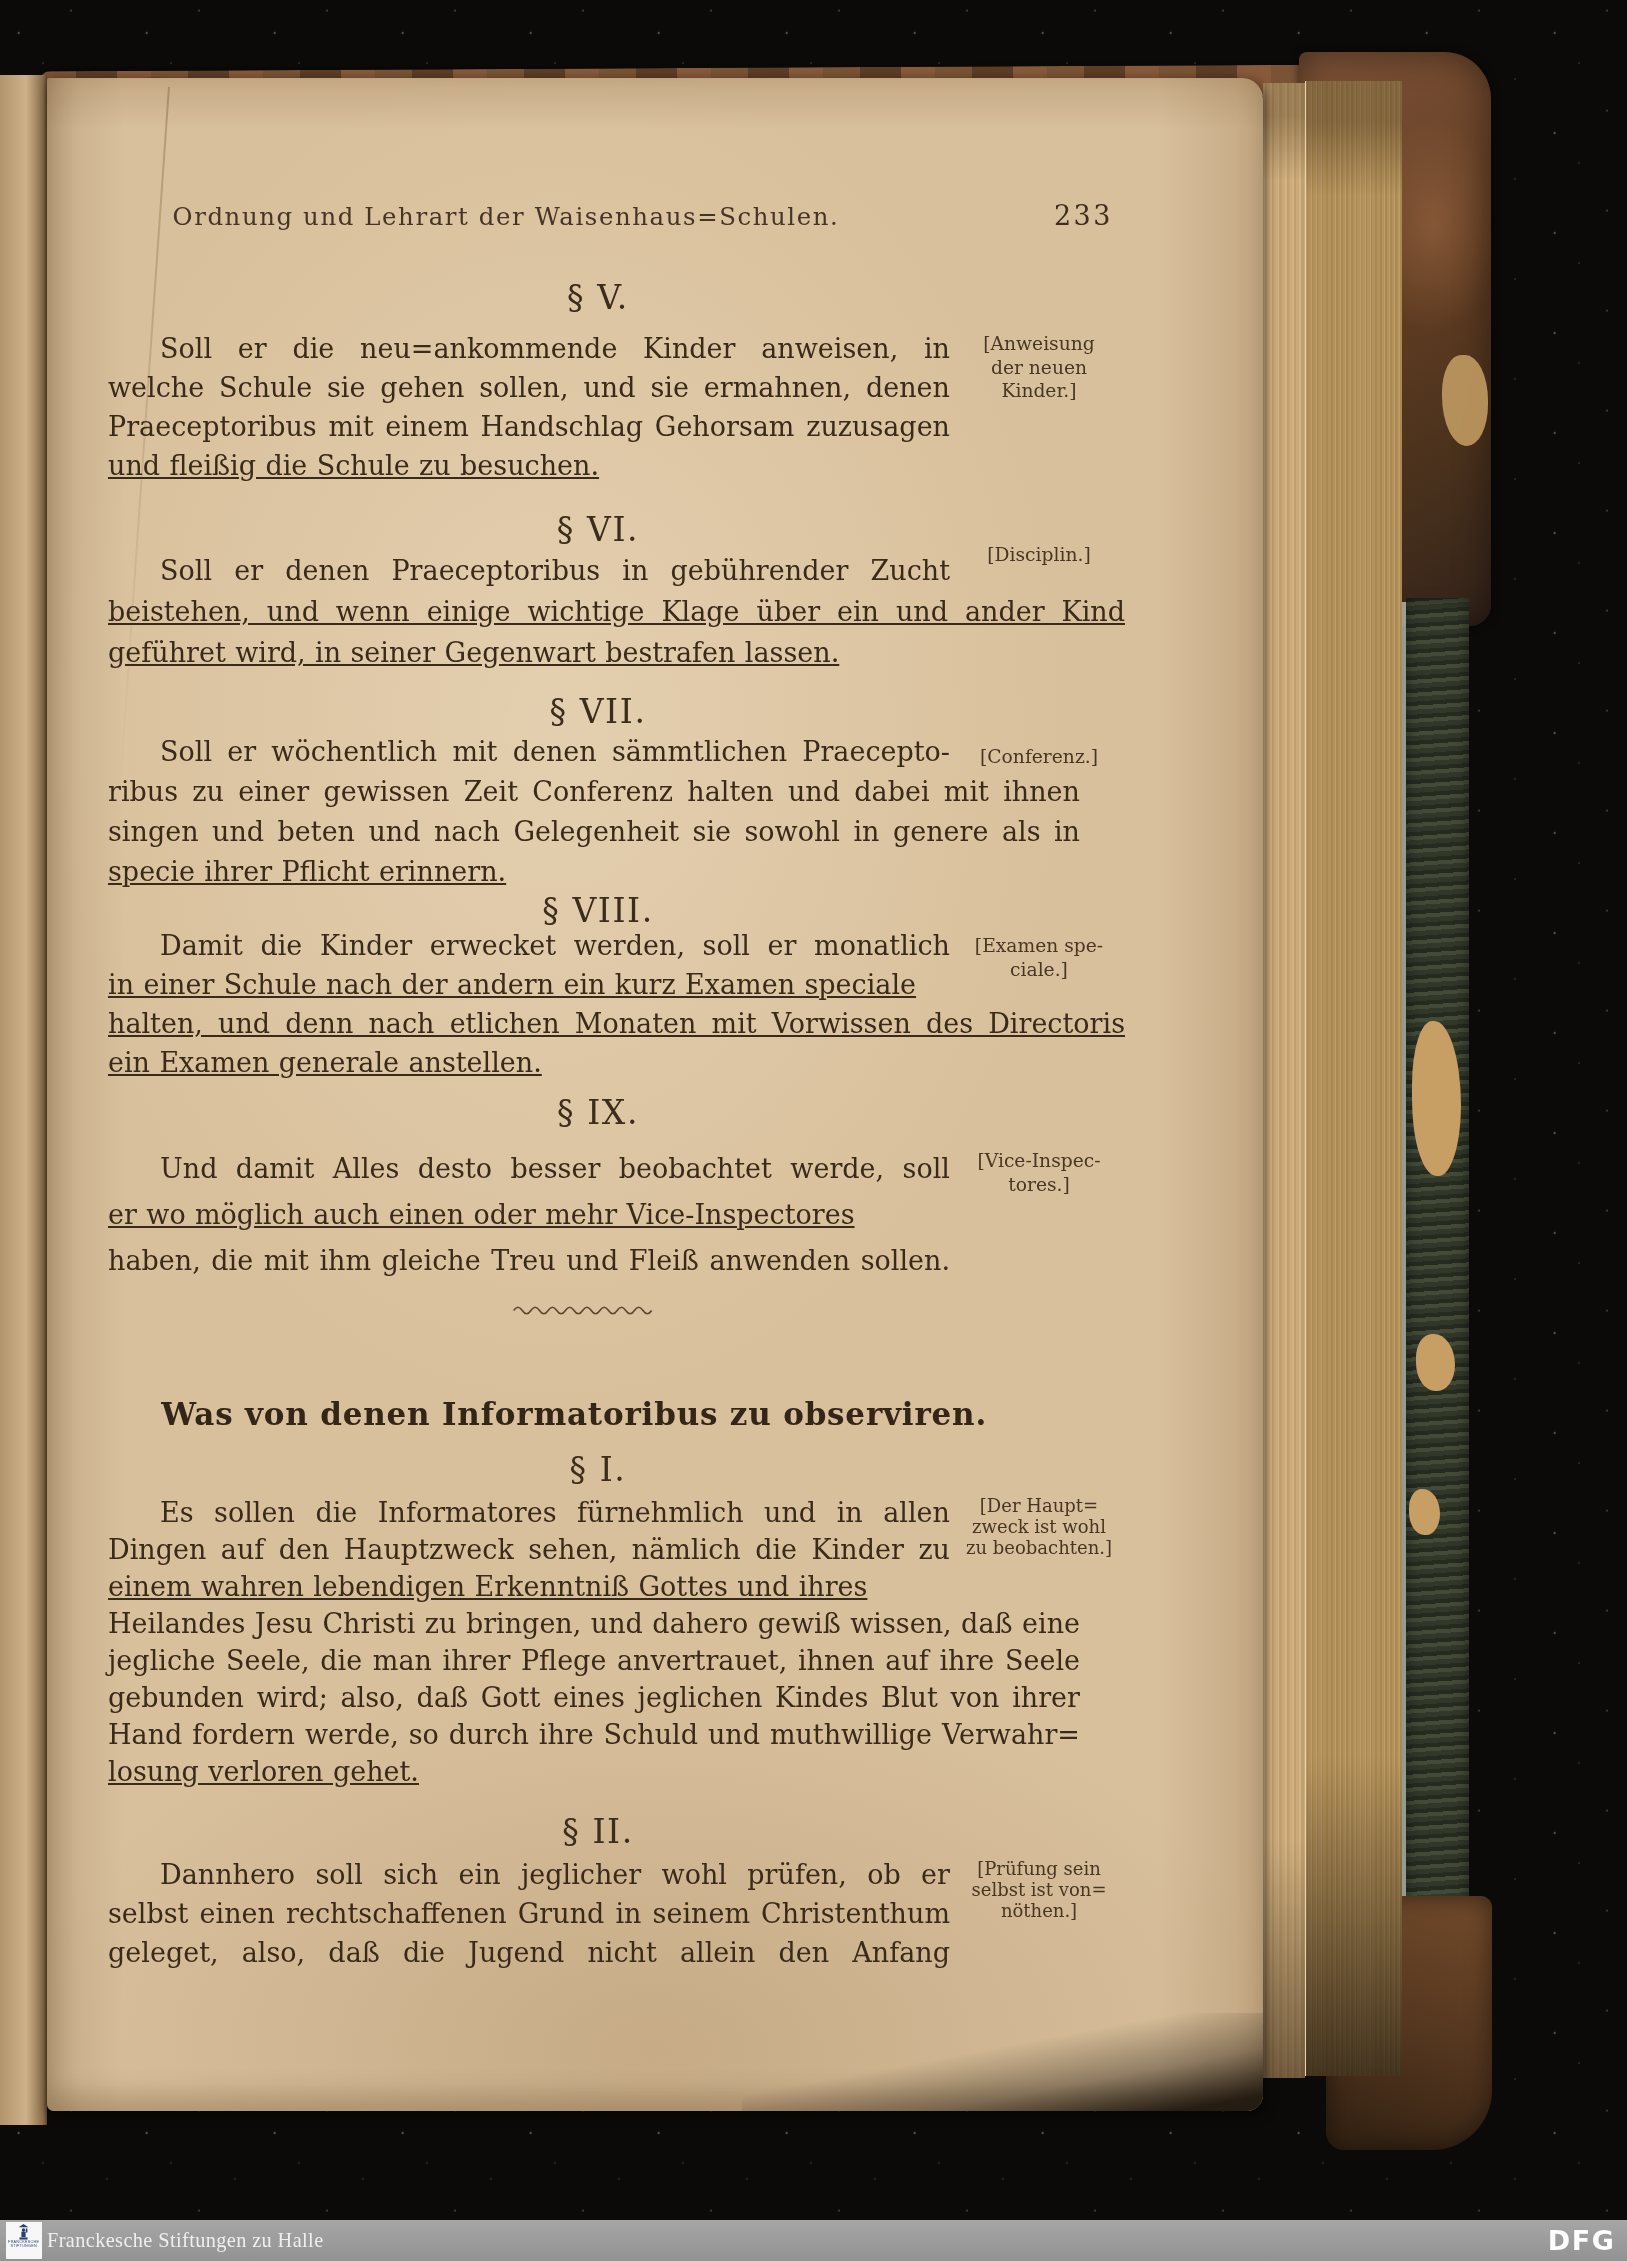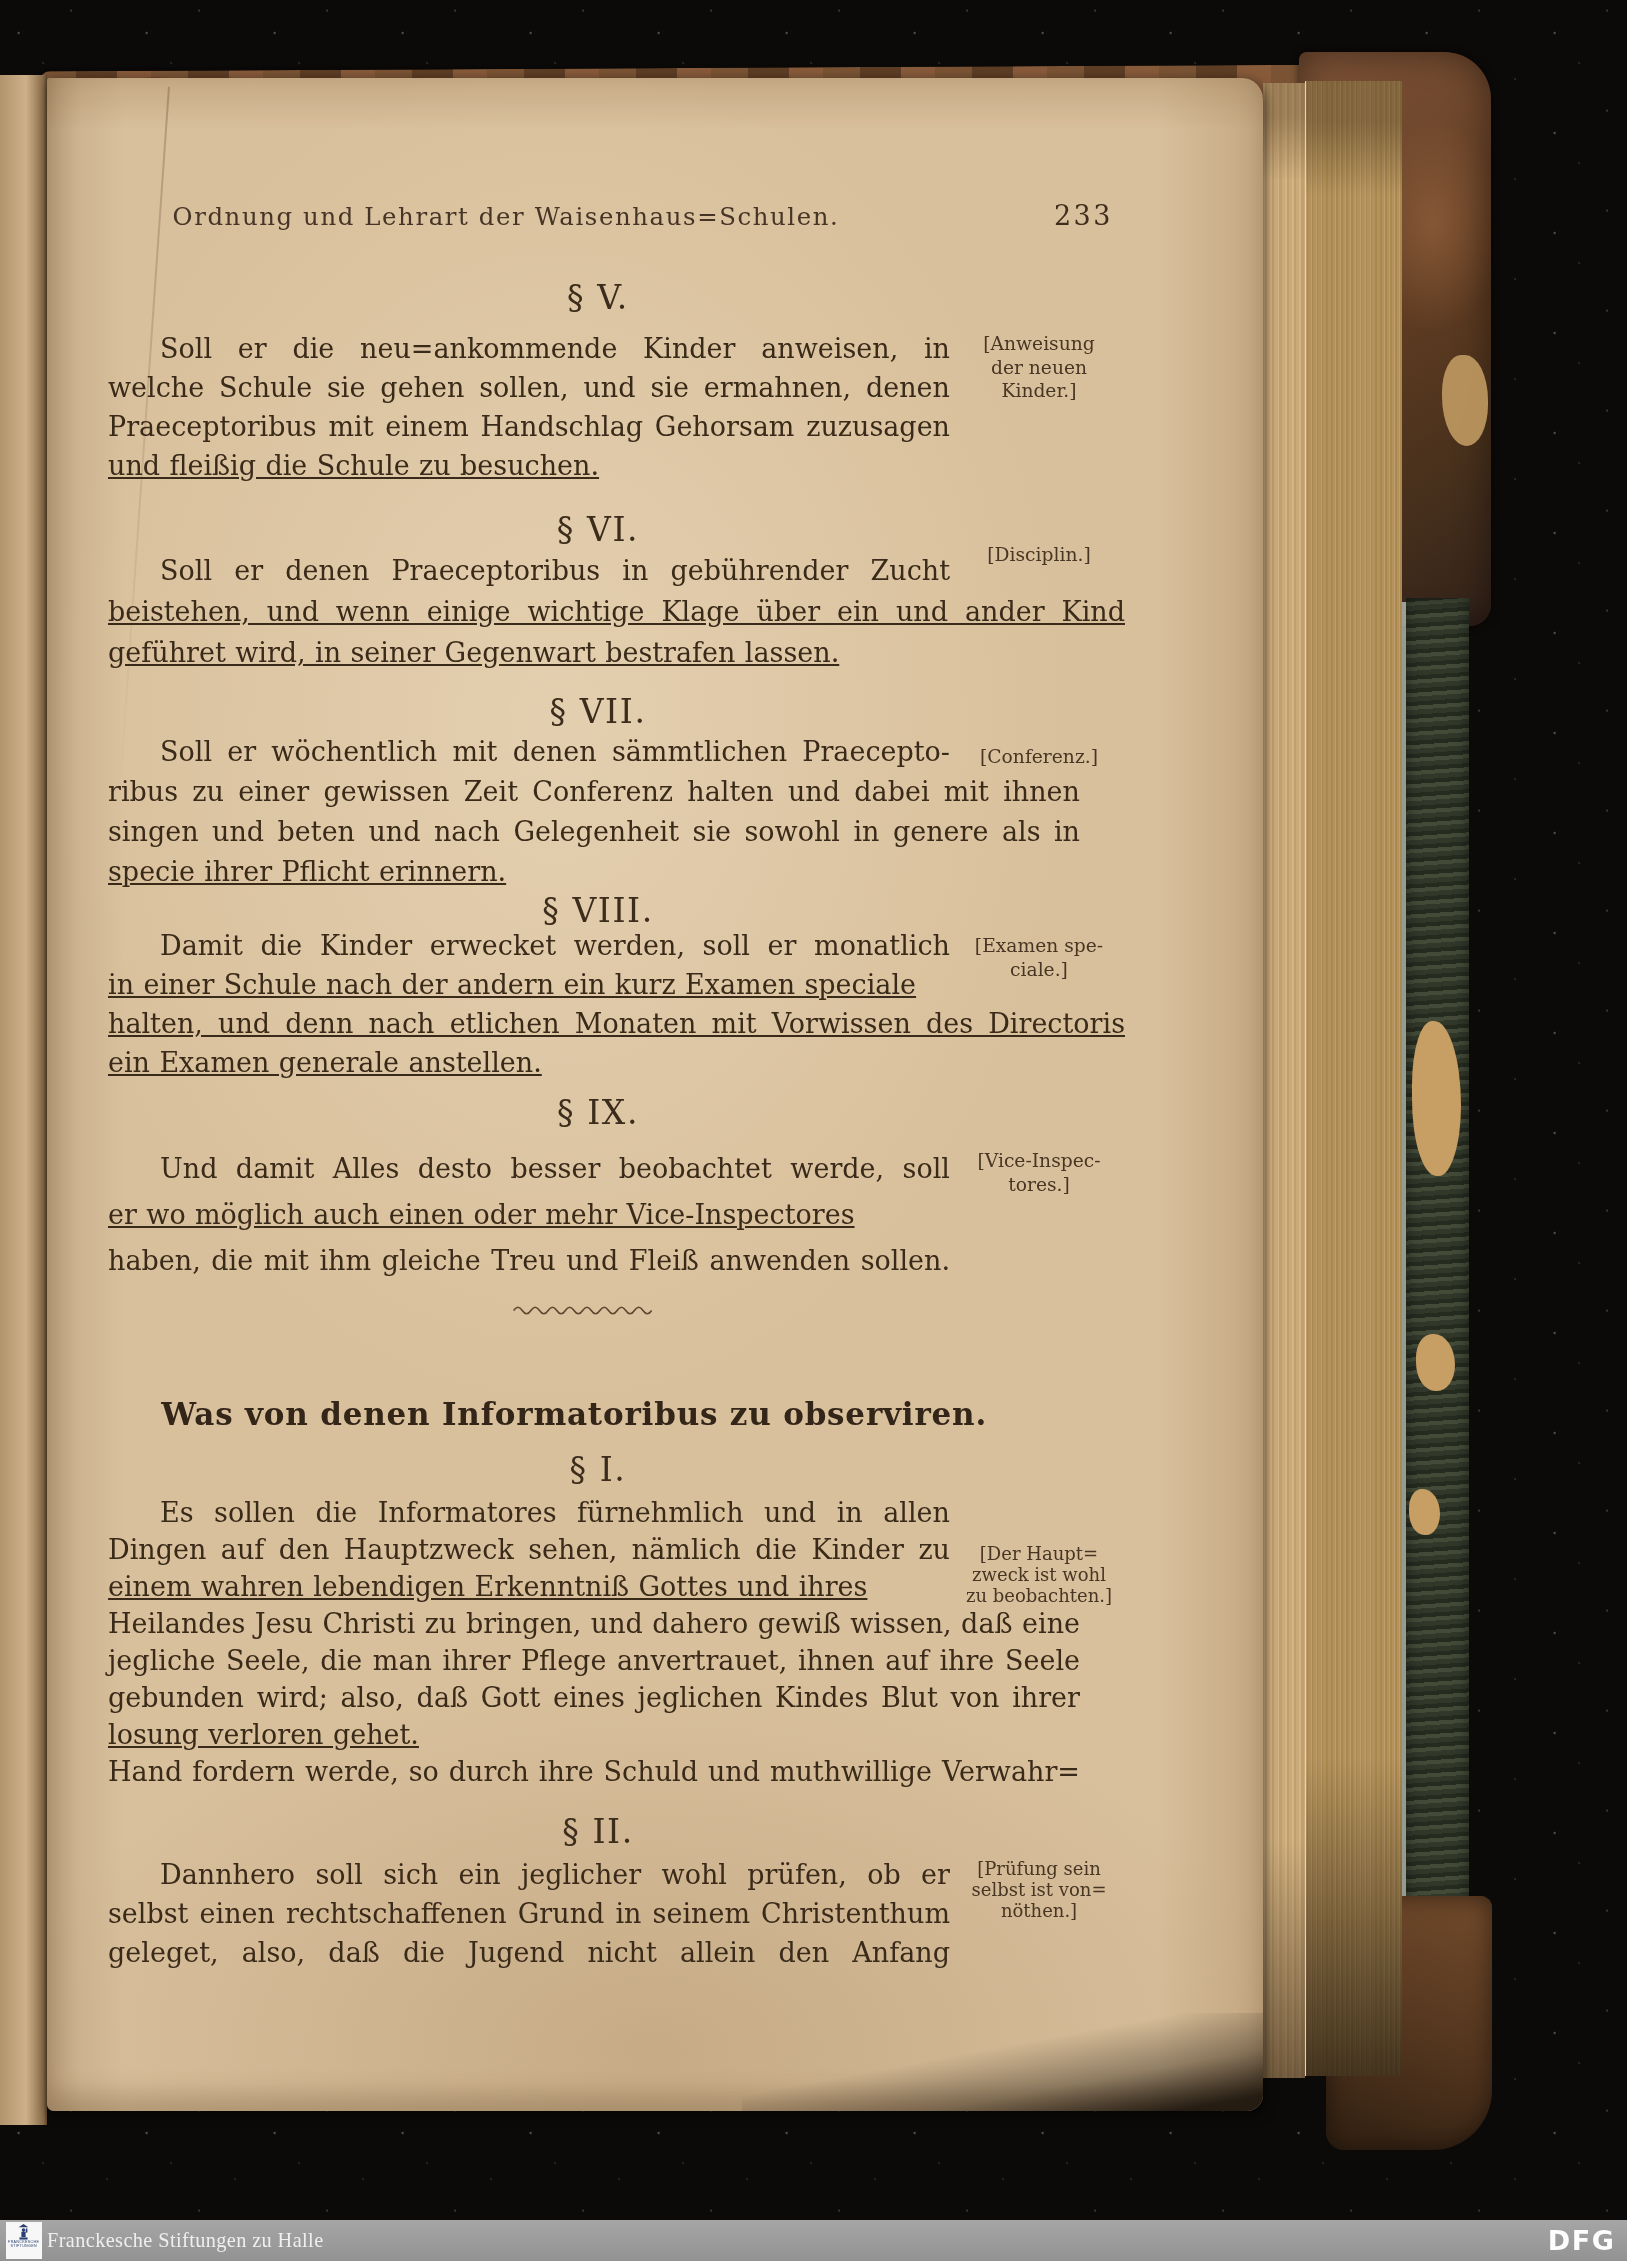--- a/index.html
+++ b/index.html
@@ -189,24 +189,24 @@
     <div class="chap" style="top:1318px">Was von denen Informatoribus zu observiren.</div>
 
     <div class="shead" style="top:1372px">§ I.</div>
     <div class="para" style="top:1416px;line-height:37px">
       <div class="bl ind">Es sollen die Informatores fürnehmlich und in allen</div>
       <div class="bl">Dingen auf den Hauptzweck sehen, nämlich die Kinder zu</div>
       <div class="bl end">einem wahren lebendigen Erkenntniß Gottes und ihres</div>
       <div class="bl w1">Heilandes Jesu Christi zu bringen, und dahero gewiß wissen, daß eine</div>
       <div class="bl w1">jegliche Seele, die man ihrer Pflege anvertrauet, ihnen auf ihre Seele</div>
       <div class="bl w1">gebunden wird; also, daß Gott eines jeglichen Kindes Blut von ihrer</div>
+      <div class="bl w1">Hand fordern werde, so durch ihre Schuld und muthwillige Verwahr=</div>
       <div class="bl end">losung verloren gehet.</div>
-      <div class="bl w1">Hand fordern werde, so durch ihre Schuld und muthwillige Verwahr=</div>
-    </div>
-    <div class="mnote small" style="top:1465px">
+    </div>
+    <div class="mnote small" style="top:1417px">
       <div>[Der Haupt=</div>
       <div>zweck ist wohl</div>
       <div>zu beobachten.]</div>
     </div>
 
     <div class="shead" style="top:1734px">§ II.</div>
     <div class="para" style="top:1777px;line-height:39px">
       <div class="bl ind">Dannhero soll sich ein jeglicher wohl prüfen, ob er</div>
       <div class="bl">selbst einen rechtschaffenen Grund in seinem Christenthum</div>
       <div class="bl">geleget, also, daß die Jugend nicht allein den Anfang</div>

